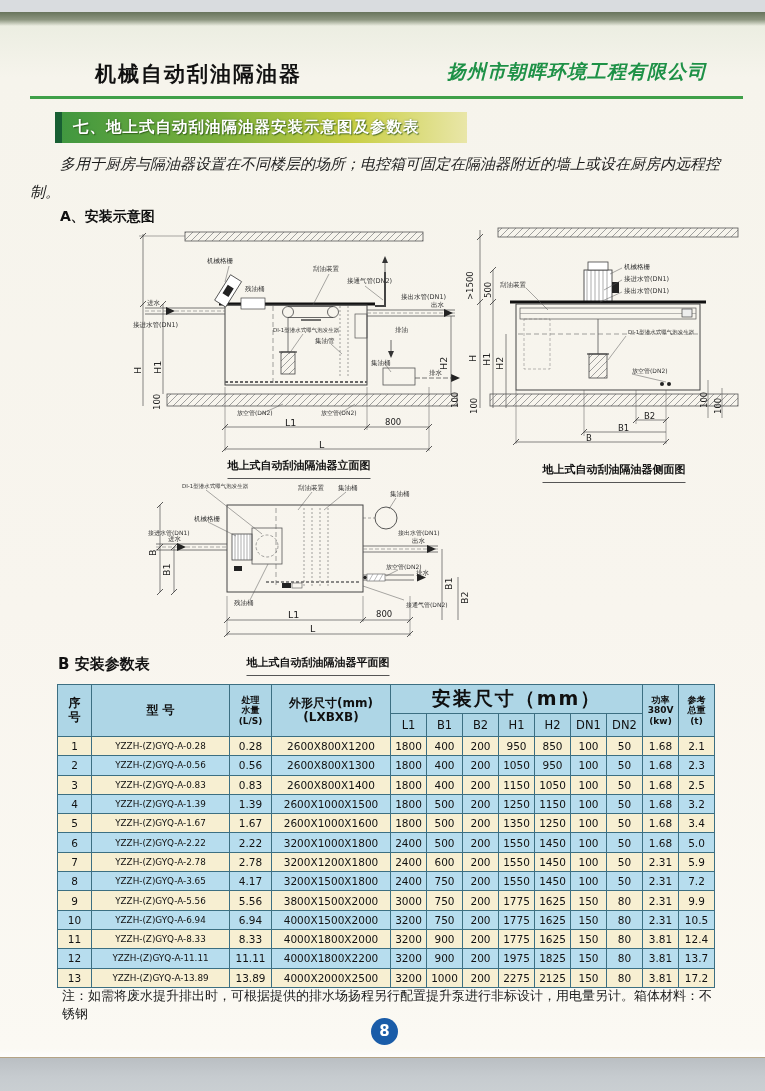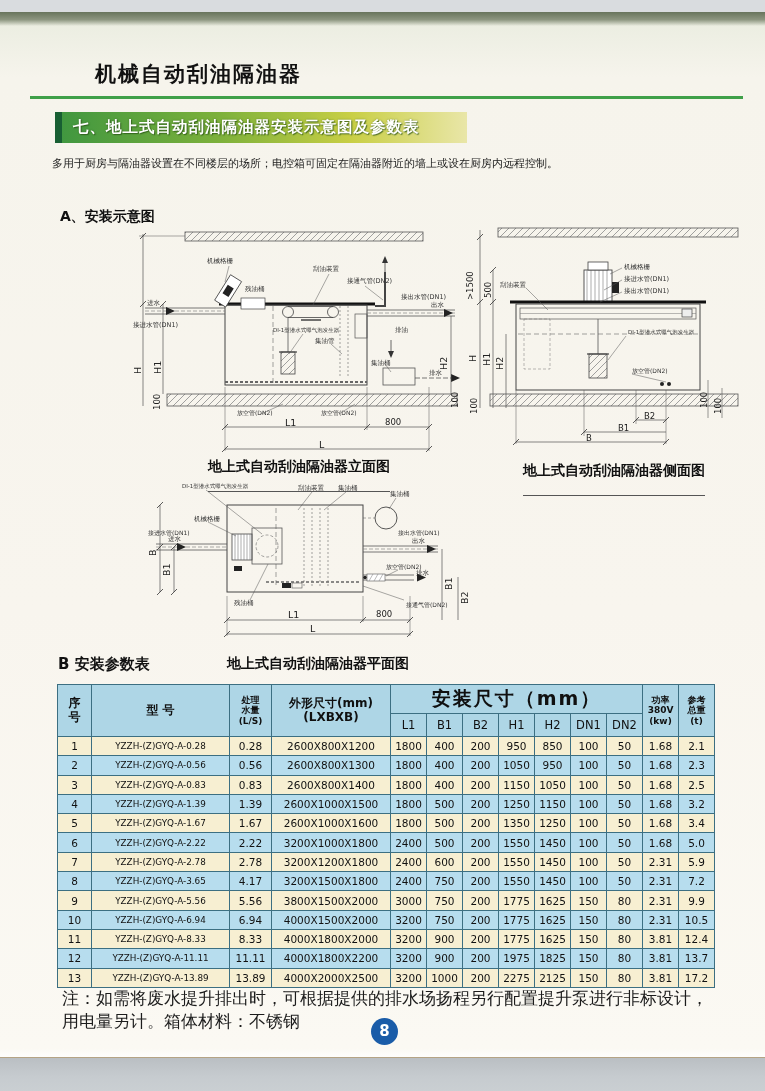--- a/index.html
+++ b/index.html
@@ -15,59 +15,60 @@
         letter-spacing:2px;color:#111;font-family:"DejaVu Serif","DejaVu Sans",serif;}
   .company{position:absolute;right:58px;top:47px;font-size:19px;font-weight:bold;font-style:italic;
         color:#1e9147;font-family:"DejaVu Serif","DejaVu Sans",serif;letter-spacing:1px;}
   .green-rule{position:absolute;left:30px;top:84px;width:713px;height:3px;background:#3fa049;}
   .banner{position:absolute;left:55px;top:100px;width:412px;height:31px;
         background:linear-gradient(90deg,#3e9640 0%,#7db13b 40%,#c9cf45 72%,#e9e6a8 100%);}
   .banner-bar{position:absolute;left:0;top:0;width:7px;height:31px;background:#185f33;display:block;}
   .banner-text{position:absolute;left:18px;top:0;line-height:31px;font-size:15.5px;font-weight:bold;
         color:#ffffff;letter-spacing:1px;text-shadow:1px 1px 1px rgba(40,80,20,.7),0 0 2px rgba(40,80,20,.5);
         white-space:nowrap;}
-  .intro{position:absolute;left:30px;top:138px;width:716px;margin:0;font-size:11px;line-height:28px;
-        text-indent:2em;color:#1c1c1c;}
+  .intro{position:absolute;left:30px;top:138px;width:716px;margin:0;font-size:15px;line-height:28px;
+        text-indent:2em;color:#1c1c1c;font-style:italic;}
   .label-a{position:absolute;left:60px;top:196px;font-size:14px;font-weight:bold;color:#111;}
   .label-b{position:absolute;left:58px;top:643px;font-size:15px;font-weight:bold;color:#111;}
   .diagram{position:absolute;}
   .diagram svg{position:absolute;left:0;top:0;}
   .d1{left:133px;top:210px;width:332px;height:248px;}
   .d2{left:466px;top:210px;width:296px;height:252px;}
   .d3{left:146px;top:466px;width:344px;height:196px;}
   .dlabel{position:absolute;font-size:6.5px;color:#333;white-space:nowrap;line-height:1;}
   .sm{font-size:5.5px;}
   .md{font-size:6px;}
   .dim{font-size:8.5px;color:#222;}
   .dimL{font-size:9.5px;color:#222;}
   .rot{transform:rotate(-90deg);transform-origin:0 0;}
-  .dcaption{position:absolute;left:50%;transform:translateX(-50%);font-size:14px;color:#111;
-        white-space:nowrap;border-bottom:1px solid #555;padding-bottom:15px;font-weight:bold;}
+  .dcaption{position:absolute;left:50%;transform:translateX(-50%);font-size:11px;color:#111;
+        white-space:nowrap;border-bottom:1px solid #555;padding-bottom:5px;font-weight:bold;}
   .ptable{position:absolute;left:57px;top:672px;width:657px;border-collapse:collapse;table-layout:fixed;}
   .ptable th,.ptable td{border:1px solid #3c6f82;text-align:center;vertical-align:middle;overflow:hidden;}
   .ptable thead th{background:#aed6e6;font-size:12px;font-weight:bold;color:#101010;padding:1px 1px;}
   .ptable thead th.pre{white-space:pre-line;line-height:1.15;}
   .ptable thead th.small{font-size:9px;}
   .ptable thead th.big{font-size:19px;letter-spacing:2px;}
   .ptable thead tr.sub th{font-size:11.5px;font-weight:normal;height:20px;}
   .ptable td{font-size:10.5px;color:#111;height:16.3px;padding:1px 1px;}
   .ptable td.model{font-size:8.8px;letter-spacing:0;}
   .row-cream td{background:#f7efd2;}
   .row-blue td{background:#b7ddee;}
-  .note{position:absolute;left:62px;top:975px;width:650px;font-size:17px;color:#1c1c1c;}
+  .note{position:absolute;left:62px;top:975px;width:650px;font-size:13px;color:#1c1c1c;}
   .page-circle{position:absolute;left:371px;top:1006px;width:27px;height:27px;border-radius:50%;
         background:#1a5ca8;color:#fff;font-size:15px;font-weight:bold;text-align:center;line-height:27px;}
 </style>
 </head>
 <body>
 
 <div class="page">
   <div class="top-edge"></div>
 
   <div class="doc-title">机械自动刮油隔油器</div>
+  <div class="company">扬州市朝晖环境工程有限公司</div>
   <div class="green-rule"></div>
 
   <div class="banner">
     <span class="banner-bar"></span>
     <span class="banner-text">七、地上式自动刮油隔油器安装示意图及参数表</span>
   </div>
 
   <p class="intro">多用于厨房与隔油器设置在不同楼层的场所；电控箱可固定在隔油器附近的墙上或设在厨房内远程控制。</p>
   <div class="label-a">A、安装示意图</div>
 

